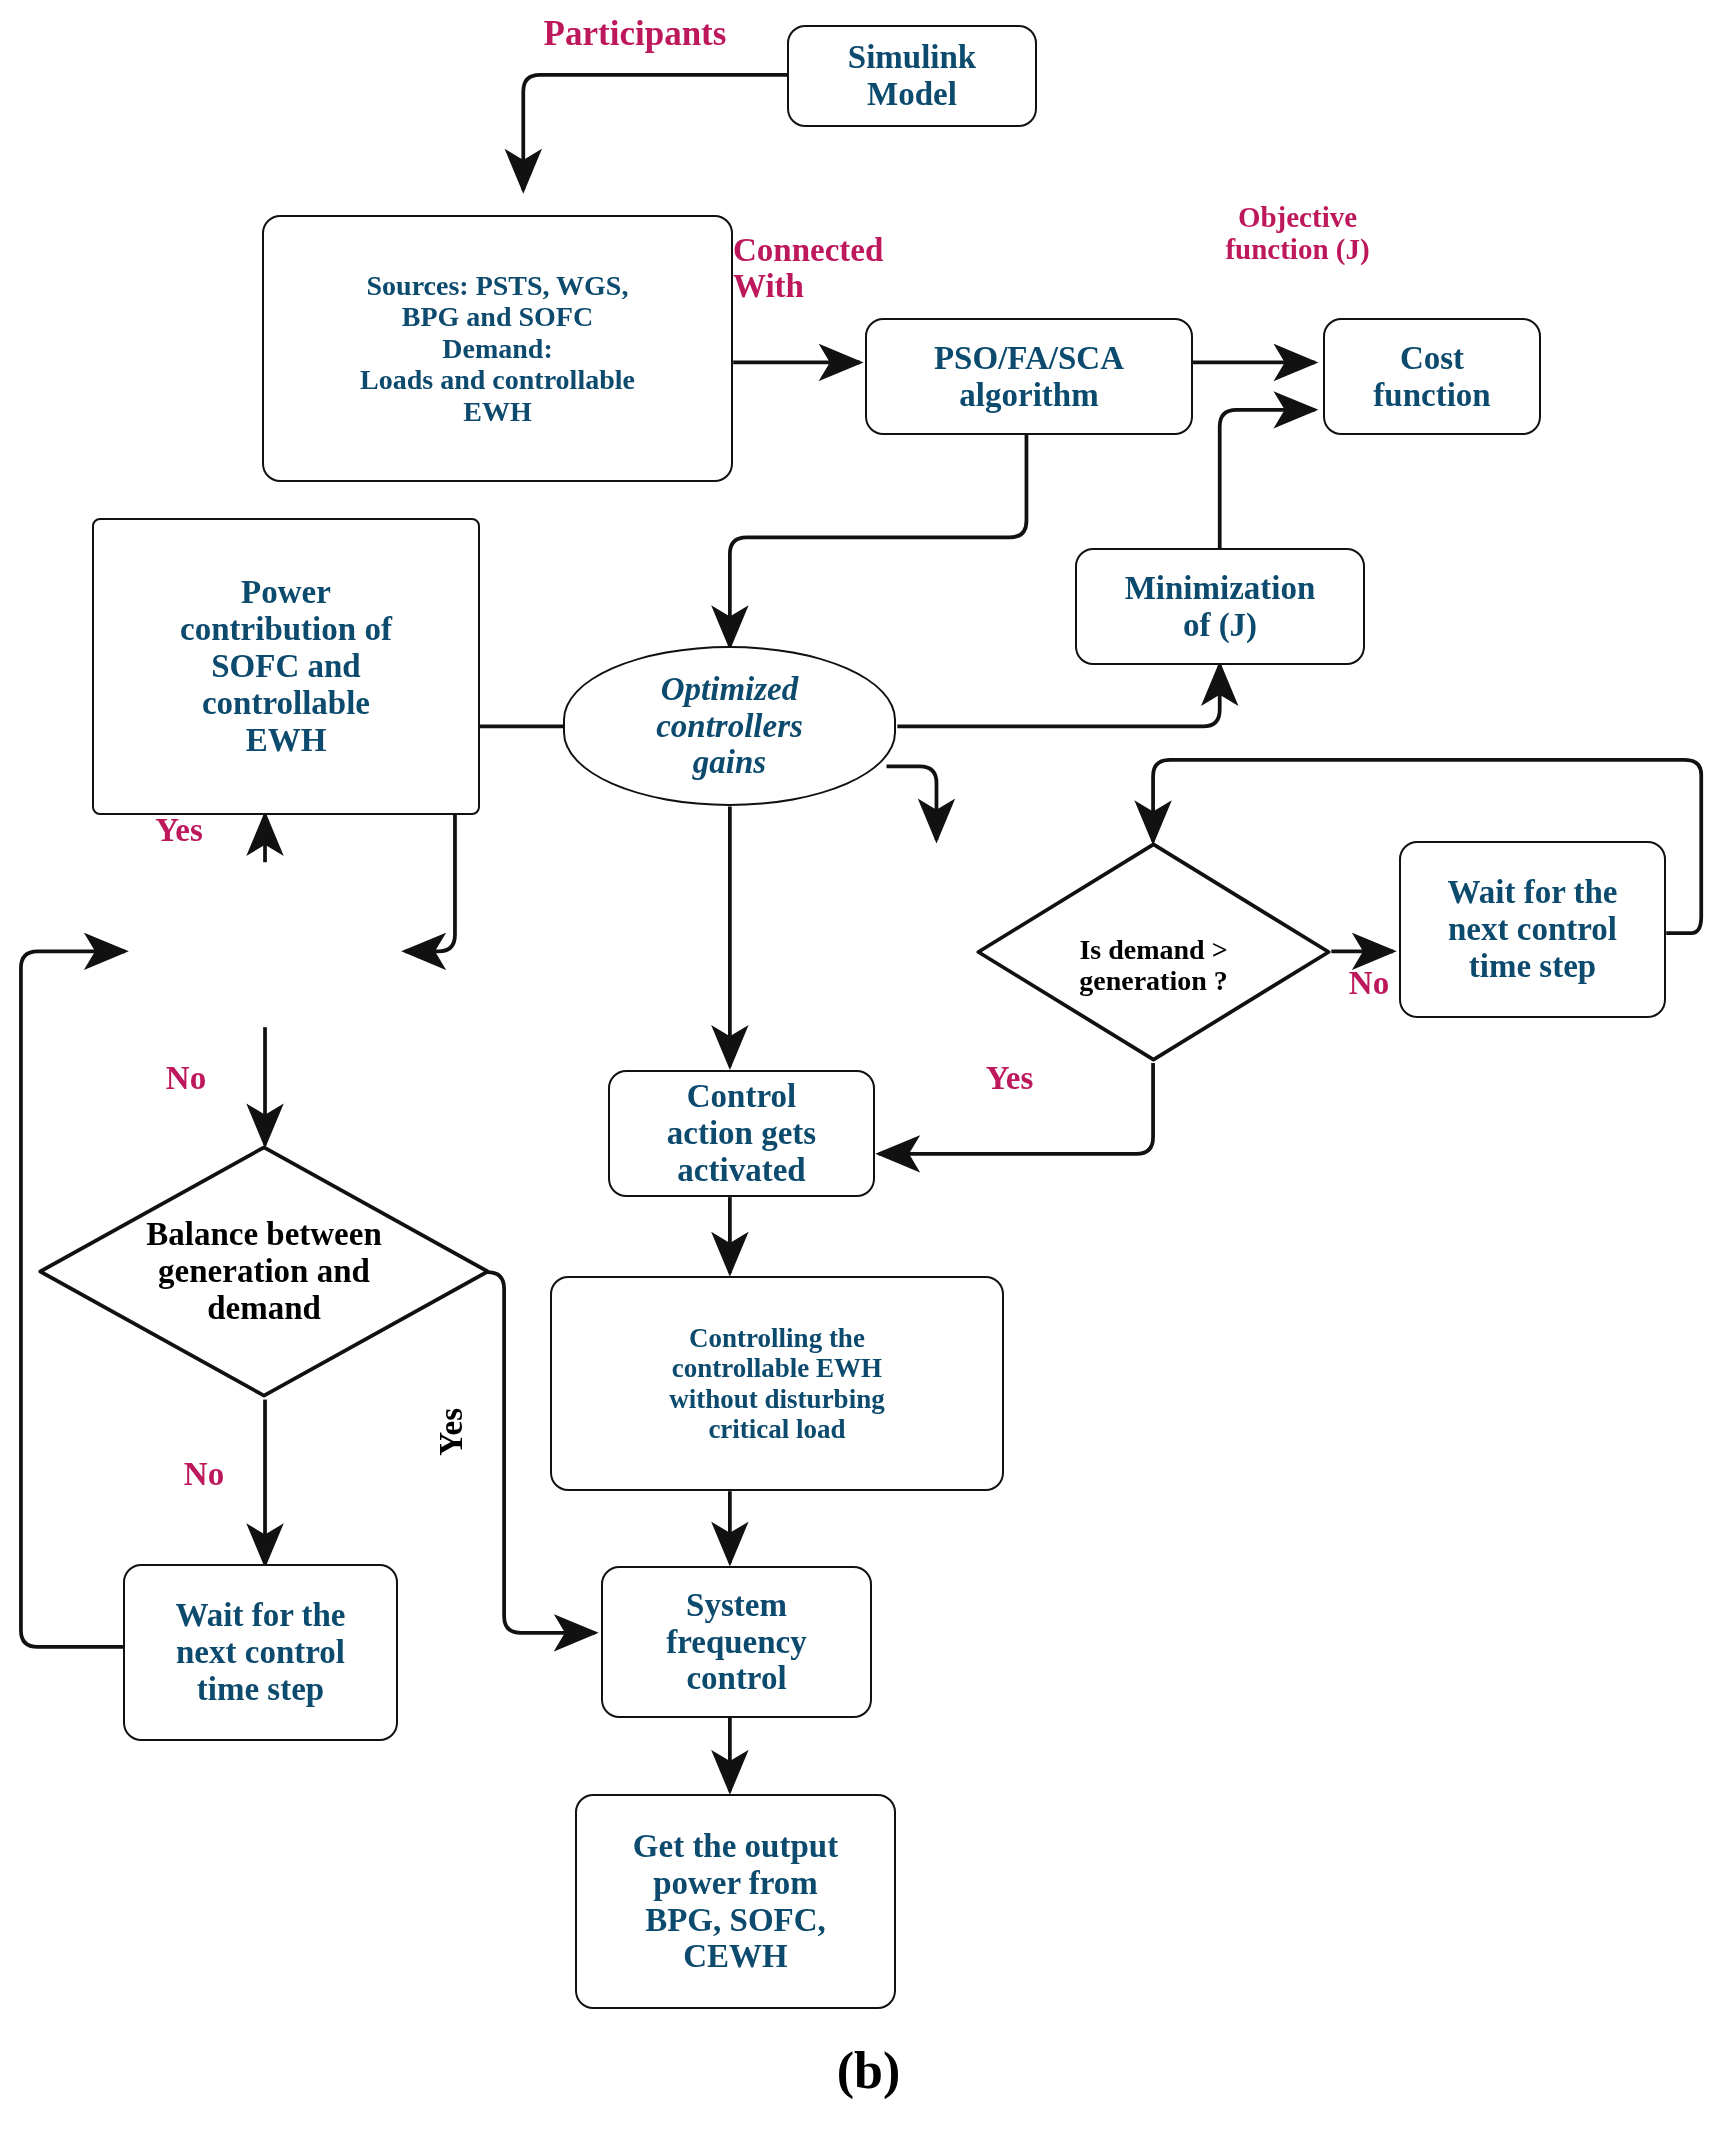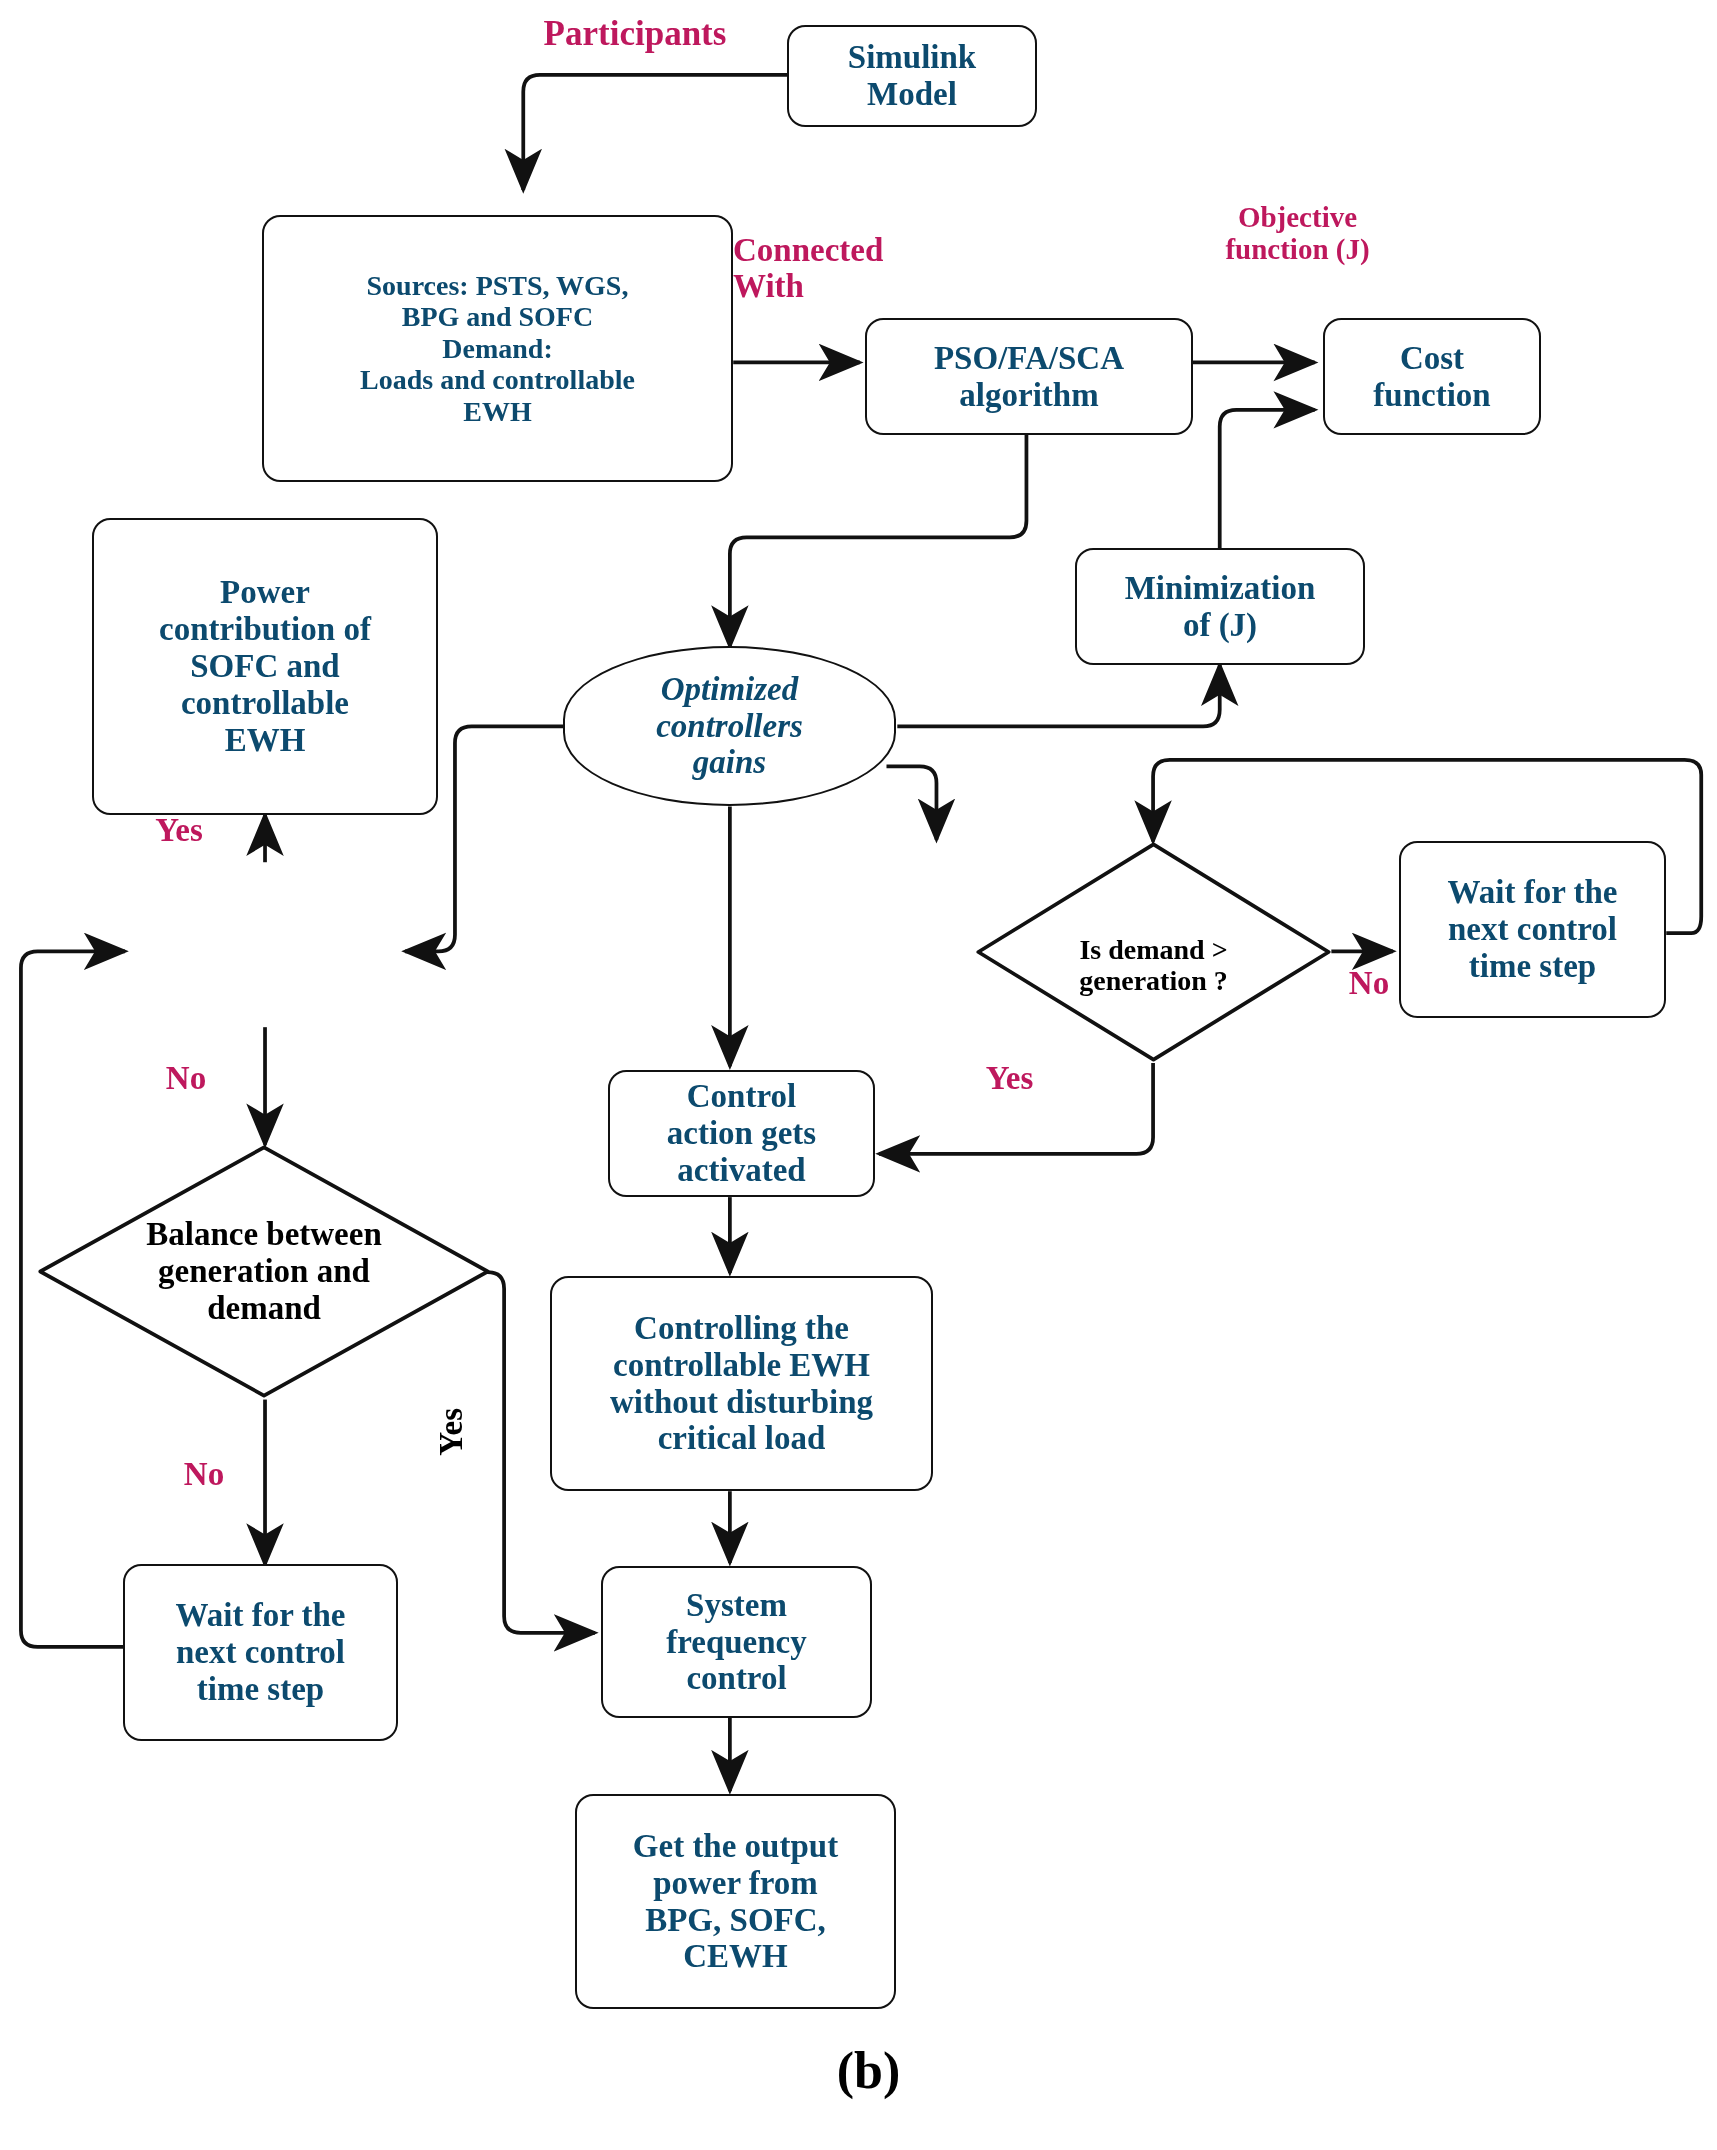--- a/index.html
+++ b/index.html
@@ -83,21 +83,21 @@
 
   <div class="node rbox" style="left: 865px; top: 318px; width: 328px; height: 117px; font-size: 33px; white-space: pre-line;">PSO/FA/SCA
 algorithm</div>
 
   <div class="node rbox" style="left: 1323px; top: 318px; width: 218px; height: 117px; font-size: 33px; white-space: pre-line;">Cost
 function</div>
 
   <div class="node rbox" style="left: 1075px; top: 548px; width: 290px; height: 117px; font-size: 33px; white-space: pre-line;">Minimization
 of (J)</div>
 
-  <div class="node rbox" style="left: 92px; top: 518px; width: 346px; height: 297px; font-size: 33px; white-space: pre-line;">Power
+  <div class="node rbox" style="left: 92px; top: 518px; width: 388px; height: 297px; font-size: 33px; white-space: pre-line; border-radius: 8px;">Power
 contribution of
 SOFC and
 controllable
 EWH</div>
 
   <div class="node oval" style="left: 563px; top: 646px; width: 333px; height: 160px; font-size: 33px; white-space: pre-line;">Optimized
 controllers
 gains</div>
 
 
@@ -123,21 +123,21 @@
 time step</div>
 
   <div class="node rbox" style="left: 123px; top: 1564px; width: 275px; height: 177px; font-size: 33px; white-space: pre-line;">Wait for the
 next control
 time step</div>
 
   <div class="node rbox" style="left: 608px; top: 1070px; width: 267px; height: 127px; font-size: 33px; white-space: pre-line;">Control
 action gets
 activated</div>
 
-  <div class="node rbox" style="left: 550px; top: 1276px; width: 383px; height: 215px; font-size: 33px; white-space: pre-line;">Controlling the
+  <div class="node rbox" style="left: 550px; top: 1276px; width: 454px; height: 215px; font-size: 27px; white-space: pre-line;">Controlling the
 controllable EWH
 without disturbing
 critical load</div>
 
   <div class="node rbox" style="left: 601px; top: 1566px; width: 271px; height: 152px; font-size: 33px; white-space: pre-line;">System
 frequency
 control</div>
 
   <div class="node rbox" style="left: 575px; top: 1794px; width: 321px; height: 215px; font-size: 33px; white-space: pre-line;">Get the output
 power from

